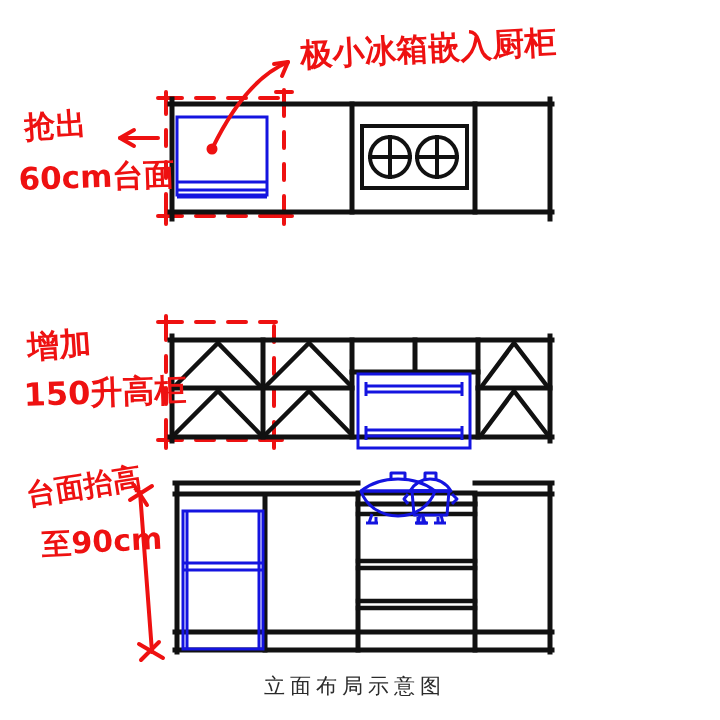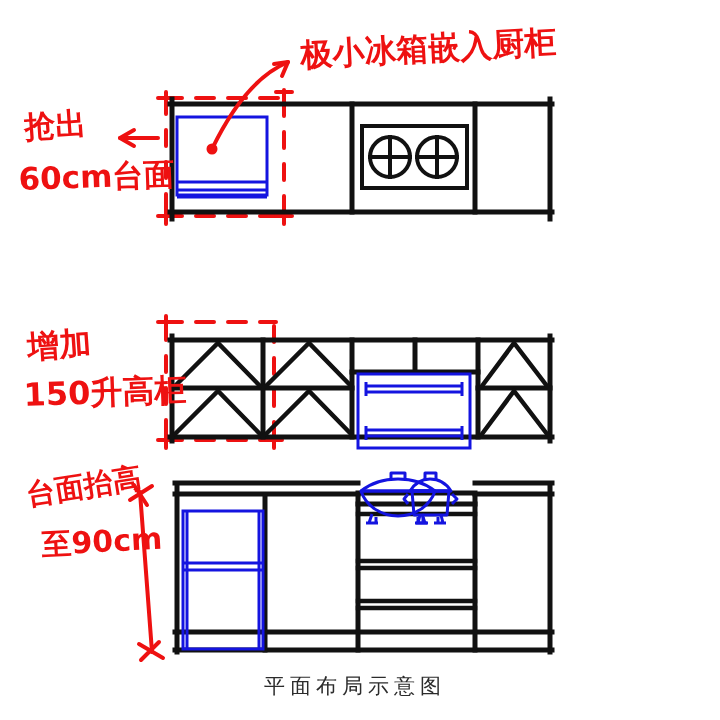--- a/index.html
+++ b/index.html
@@ -208,15 +208,15 @@
       <path d="M139 644 L163 658 M141 660 L159 642"></path>
     </g>
 
     <text class="hand" x="28" y="505" font-size="29" font-weight="bold" transform="rotate(-9 28 505)">台面抬高</text>
     <text class="hand" x="42" y="555" font-size="30" font-weight="bold" transform="rotate(-3 42 555)">至90cm</text>
   </g>
 
 </svg>
 
 
-<div class="cap" style="left:264px;top:672px;">平面布局示意图</div>
+<div class="cap" style="left:264px;top:672px;">立面布局示意图</div>
 
 </div>
 
 </body></html>

